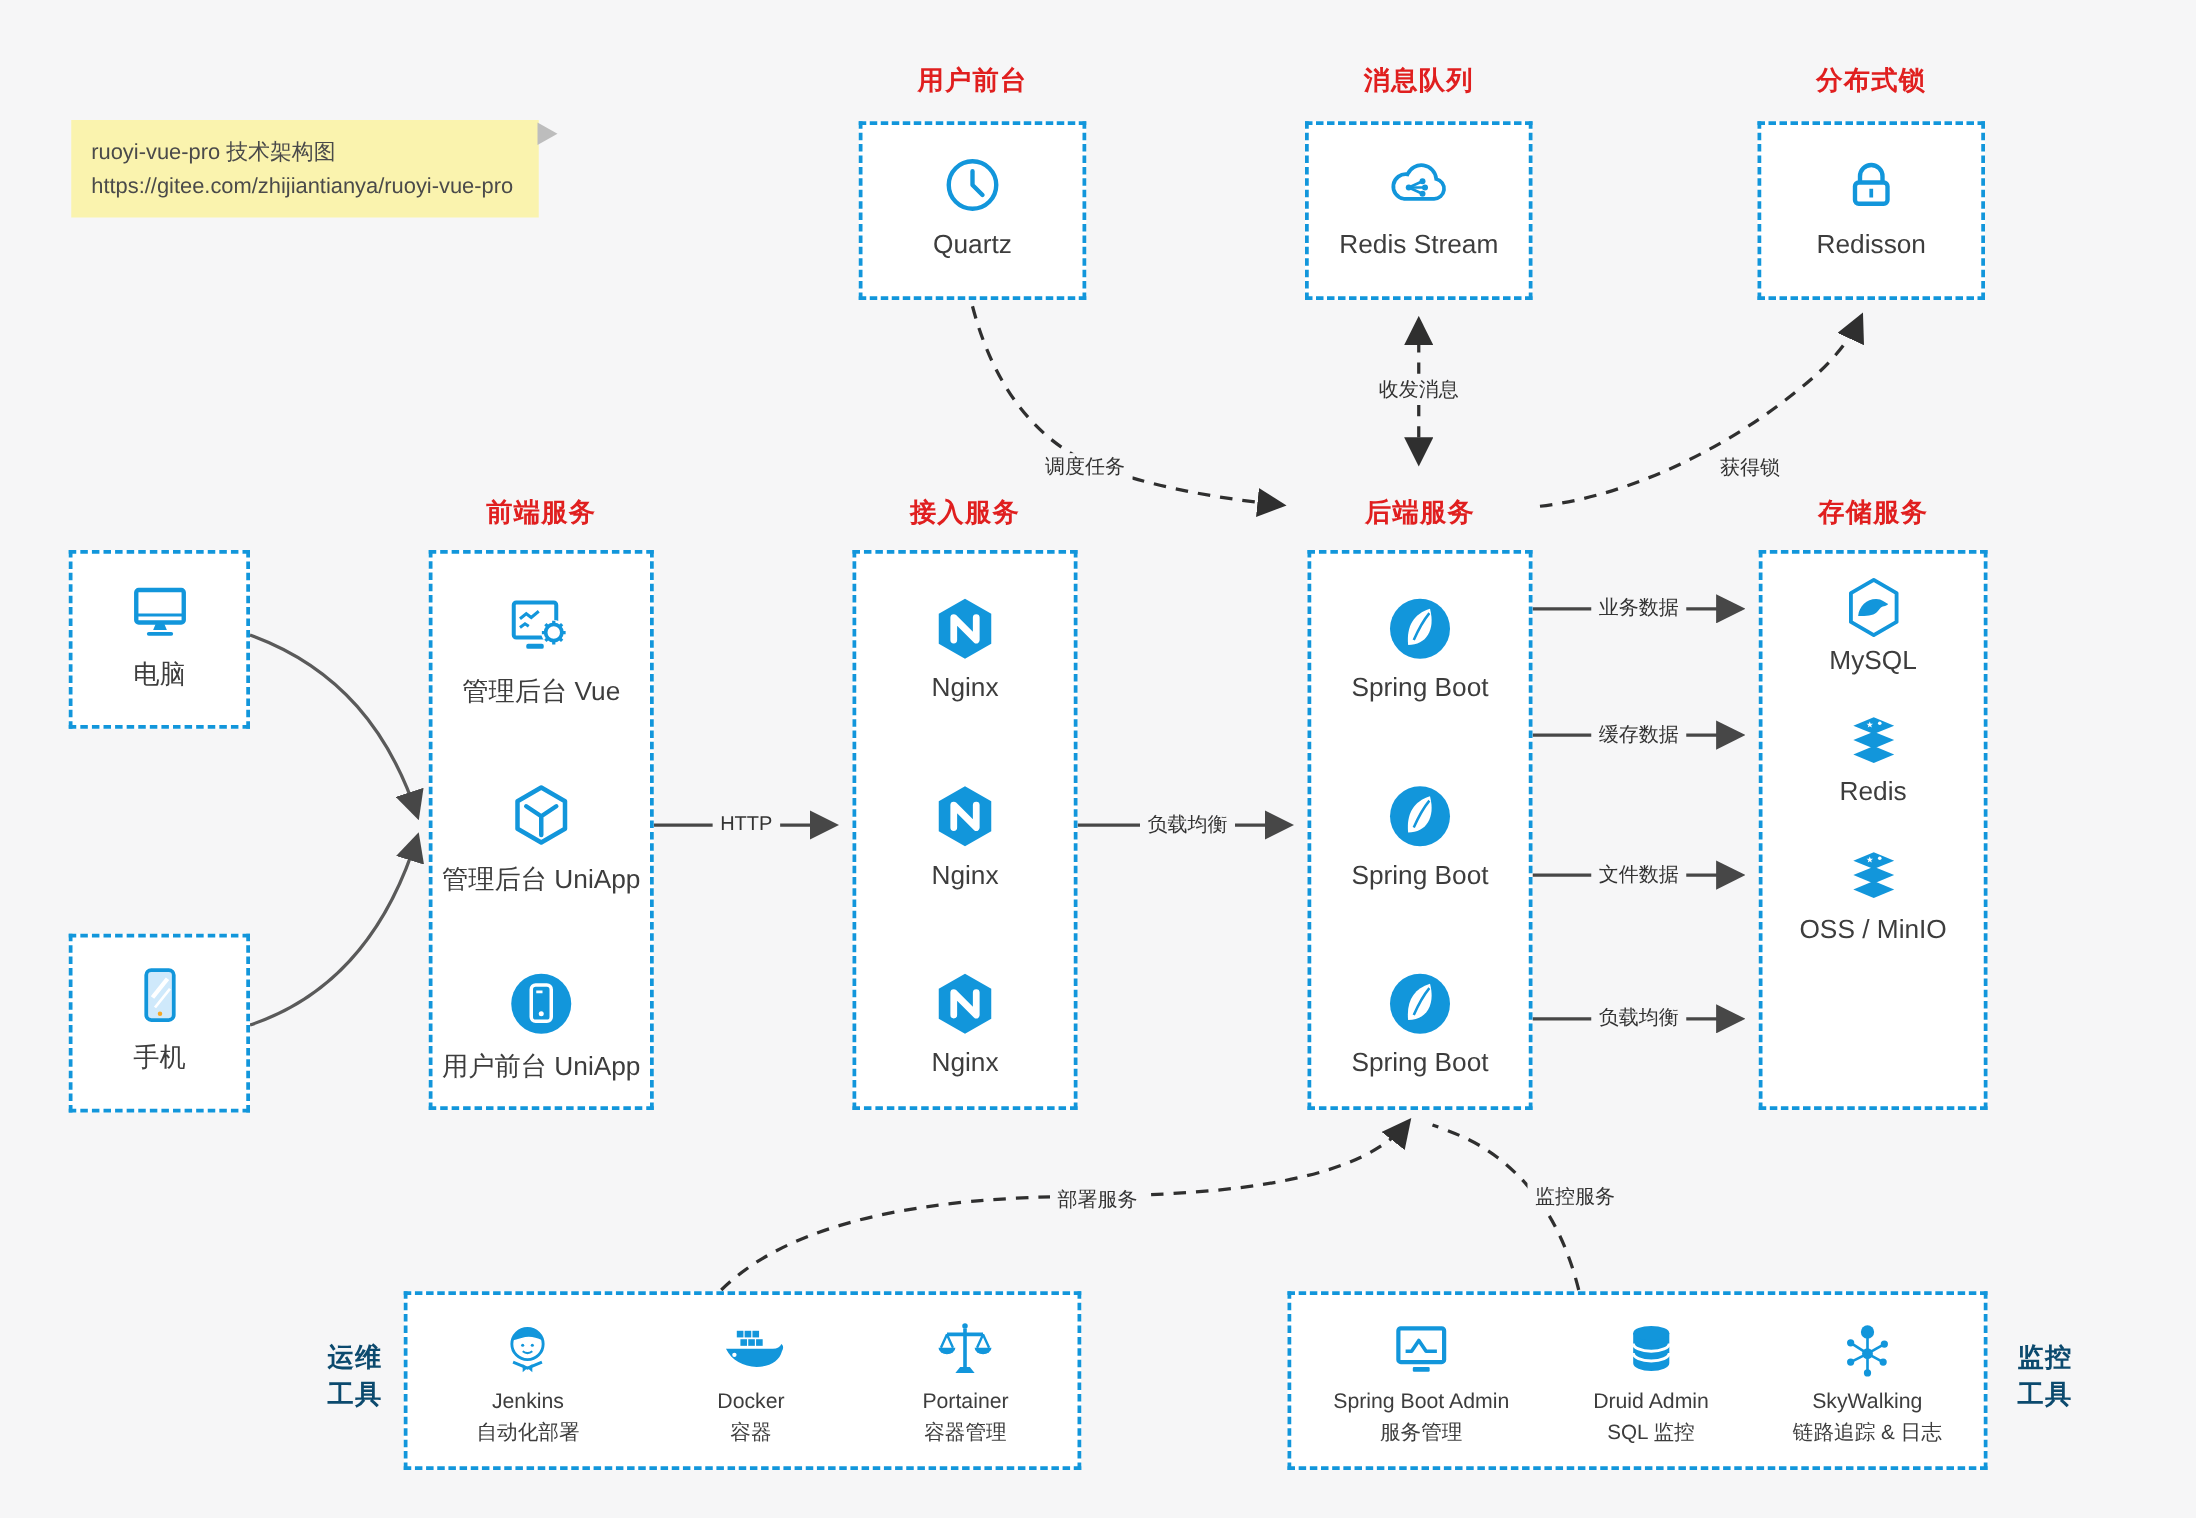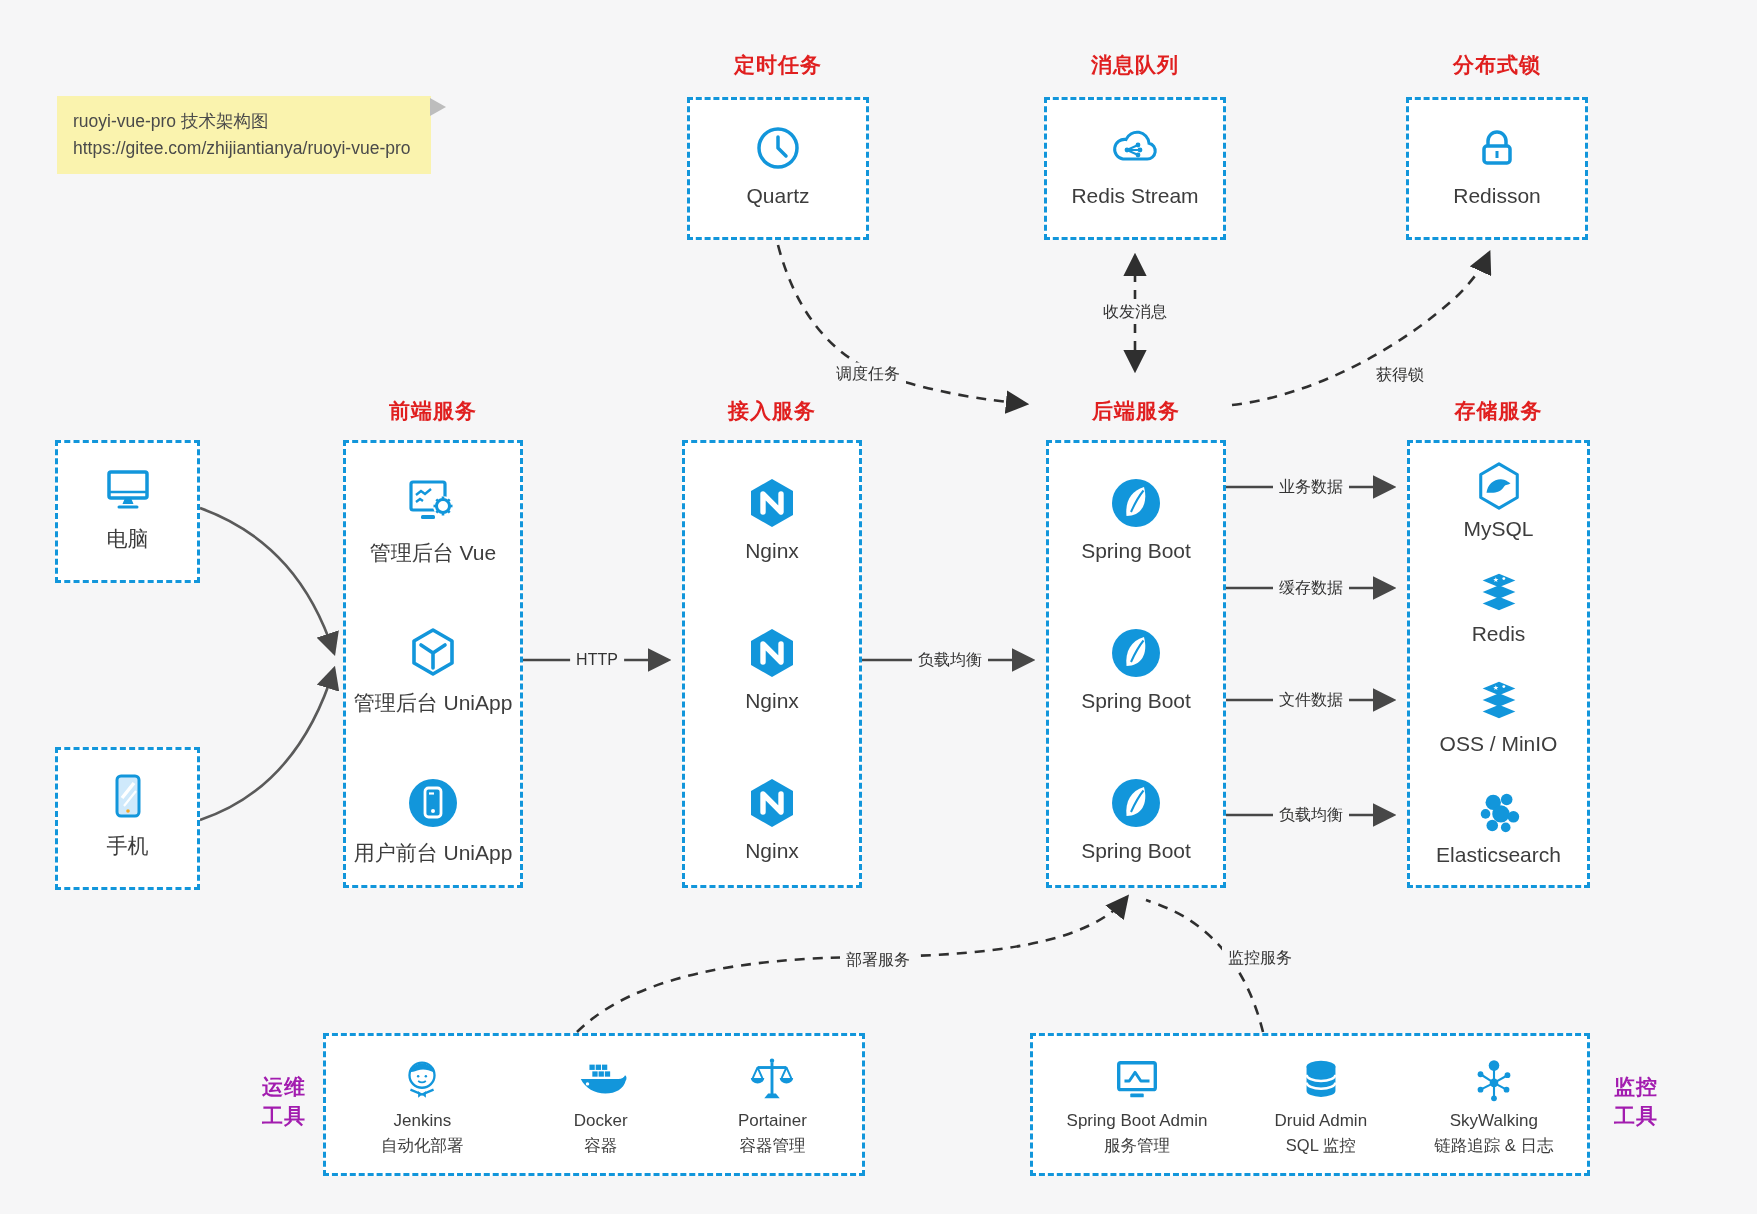--- a/index.html
+++ b/index.html
@@ -1,20 +1,20 @@
 <!DOCTYPE html>
 <html><head>
 <meta charset="utf-8">
 <style>
   html,body{margin:0;padding:0;background:#f6f6f7;font-family:"Liberation Sans","DejaVu Sans",sans-serif;}
   #stage{position:relative;width:1757px;height:1214px;background:#f6f6f7;overflow:hidden;color:#3d3d3d;}
   #edges{position:absolute;left:0;top:0;width:1757px;height:1214px;pointer-events:none;}
   .gbox{position:absolute;background:#ffffff;border:3px dashed #1296db;box-sizing:border-box;}
   .gtitle{position:absolute;height:30px;line-height:30px;text-align:center;font-size:21px;font-weight:bold;color:#e01f1f;letter-spacing:1px;}
-  .sidetitle{position:absolute;width:72px;text-align:center;font-size:21px;font-weight:bold;color:#a21caf;line-height:1.4;letter-spacing:1px;}
+  .sidetitle{position:absolute;width:72px;text-align:center;font-size:21px;font-weight:bold;color:#0c4a6e;line-height:1.4;letter-spacing:1px;}
   .item{position:absolute;left:0;width:100%;display:flex;flex-direction:column;align-items:center;gap:8px;}
   .item .lbl{font-size:21px;color:#3d3d3d;white-space:nowrap;}
   .elabel{position:absolute;transform:translate(-50%,-50%);background:#f6f6f7;padding:1px 6px;font-size:16px;color:#333;white-space:nowrap;}
   .cells{position:absolute;left:0;top:0;width:100%;height:100%;display:flex;justify-content:space-around;align-items:center;padding-top:2px;box-sizing:border-box;}
   .cell{display:flex;flex-direction:column;align-items:center;gap:4px;}
   .cell .nm{font-size:17px;color:#3d3d3d;white-space:nowrap;}
   .cell .ds{font-size:16.5px;color:#3d3d3d;white-space:nowrap;}
   .note{position:absolute;left:57px;top:96px;background:#faf3ae;padding:12px 20px 12px 16px;font-size:17.5px;line-height:1.55;color:#4a4a4a;}
   .note .fold{position:absolute;right:-15px;top:2px;width:0;height:0;border-top:9px solid transparent;border-bottom:9px solid transparent;border-left:16px solid #bdbdbd;}
   svg.ic{display:block;}
@@ -53,21 +53,21 @@
     <path d="M577 1032 C635 975 745 958 865 957 C990 956 1090 944 1127 897" fill="none" stroke="#2f2f2f" stroke-width="2.6" stroke-dasharray="10 8" marker-end="url(#mBlk)"></path>
     <path d="M1263 1032 C1252 988 1232 952 1198 926 C1180 912 1160 905 1146 900" fill="none" stroke="#2f2f2f" stroke-width="2.6" stroke-dasharray="10 8"></path>
   </svg>
 
   <div class="note">
     <div class="fold"></div>
     <div>ruoyi-vue-pro 技术架构图</div>
     <div>https://gitee.com/zhijiantianya/ruoyi-vue-pro</div>
   </div>
 
-  <div class="gtitle" style="left:687px;top:50px;width:182px;">定时任务</div>
+  <div class="gtitle" style="left:687px;top:50px;width:182px;">用户前台</div>
   <div class="gtitle" style="left:1044px;top:50px;width:182px;">消息队列</div>
   <div class="gtitle" style="left:1406px;top:50px;width:182px;">分布式锁</div>
 
   <div class="gbox" style="left:687px;top:97px;width:182px;height:143px;">
     <div class="item" style="top:20px;">
       <svg class="ic" width="56" height="56" viewBox="0 0 56 56">
           <circle cx="28" cy="28" r="19" fill="none" stroke="#1296db" stroke-width="3.5"></circle>
           <path d="M28 17 V28 L36 36" fill="none" stroke="#1296db" stroke-width="3.5" stroke-linecap="round" stroke-linejoin="round"></path>
         </svg>
       <div class="lbl">Quartz</div>
@@ -250,34 +250,20 @@
             <path d="M26 6 L43 13 L26 20 L9 13 Z"></path>
             <path d="M26 18 L43 25 L26 32 L9 25 Z"></path>
             <path d="M26 30 L43 37 L26 44 L9 37 Z"></path>
           </g>
           <g fill="#ffffff">
             <path d="M20 11.5 l1.6 1.2 -0.6 1.9 1.7 -1.1 1.7 1.1 -0.6 -1.9 1.6 -1.2 -2 0 -0.7 -1.9 -0.7 1.9 z"></path>
             <circle cx="31" cy="11" r="1.5"></circle>
           </g>
         </svg>
       <div class="lbl">OSS / MinIO</div>
-    </div>
-    <div class="item" style="top:344px;gap:6px;">
-      <svg class="ic" width="50" height="50" viewBox="0 0 52 52">
-          <g fill="#1296db">
-            <circle cx="20" cy="16" r="8"></circle>
-            <circle cx="34" cy="13" r="6"></circle>
-            <circle cx="12" cy="28" r="5"></circle>
-            <circle cx="28" cy="28" r="9"></circle>
-            <circle cx="41" cy="31" r="6"></circle>
-            <circle cx="19" cy="40" r="6"></circle>
-            <circle cx="33" cy="42" r="5"></circle>
-          </g>
-        </svg>
-      <div class="lbl">Elasticsearch</div>
     </div>
   </div>
 
   <div class="sidetitle" style="left:248px;top:1072px;">
     <div>运维</div>
     <div>工具</div>
   </div>
   <div class="gbox" style="left:323px;top:1033px;width:542px;height:143px;">
     <div class="cells">
       <div class="cell">

